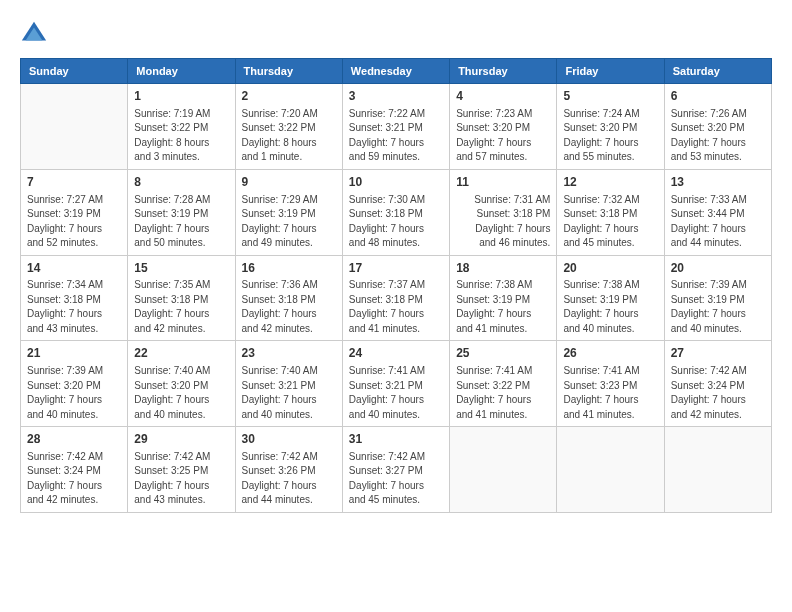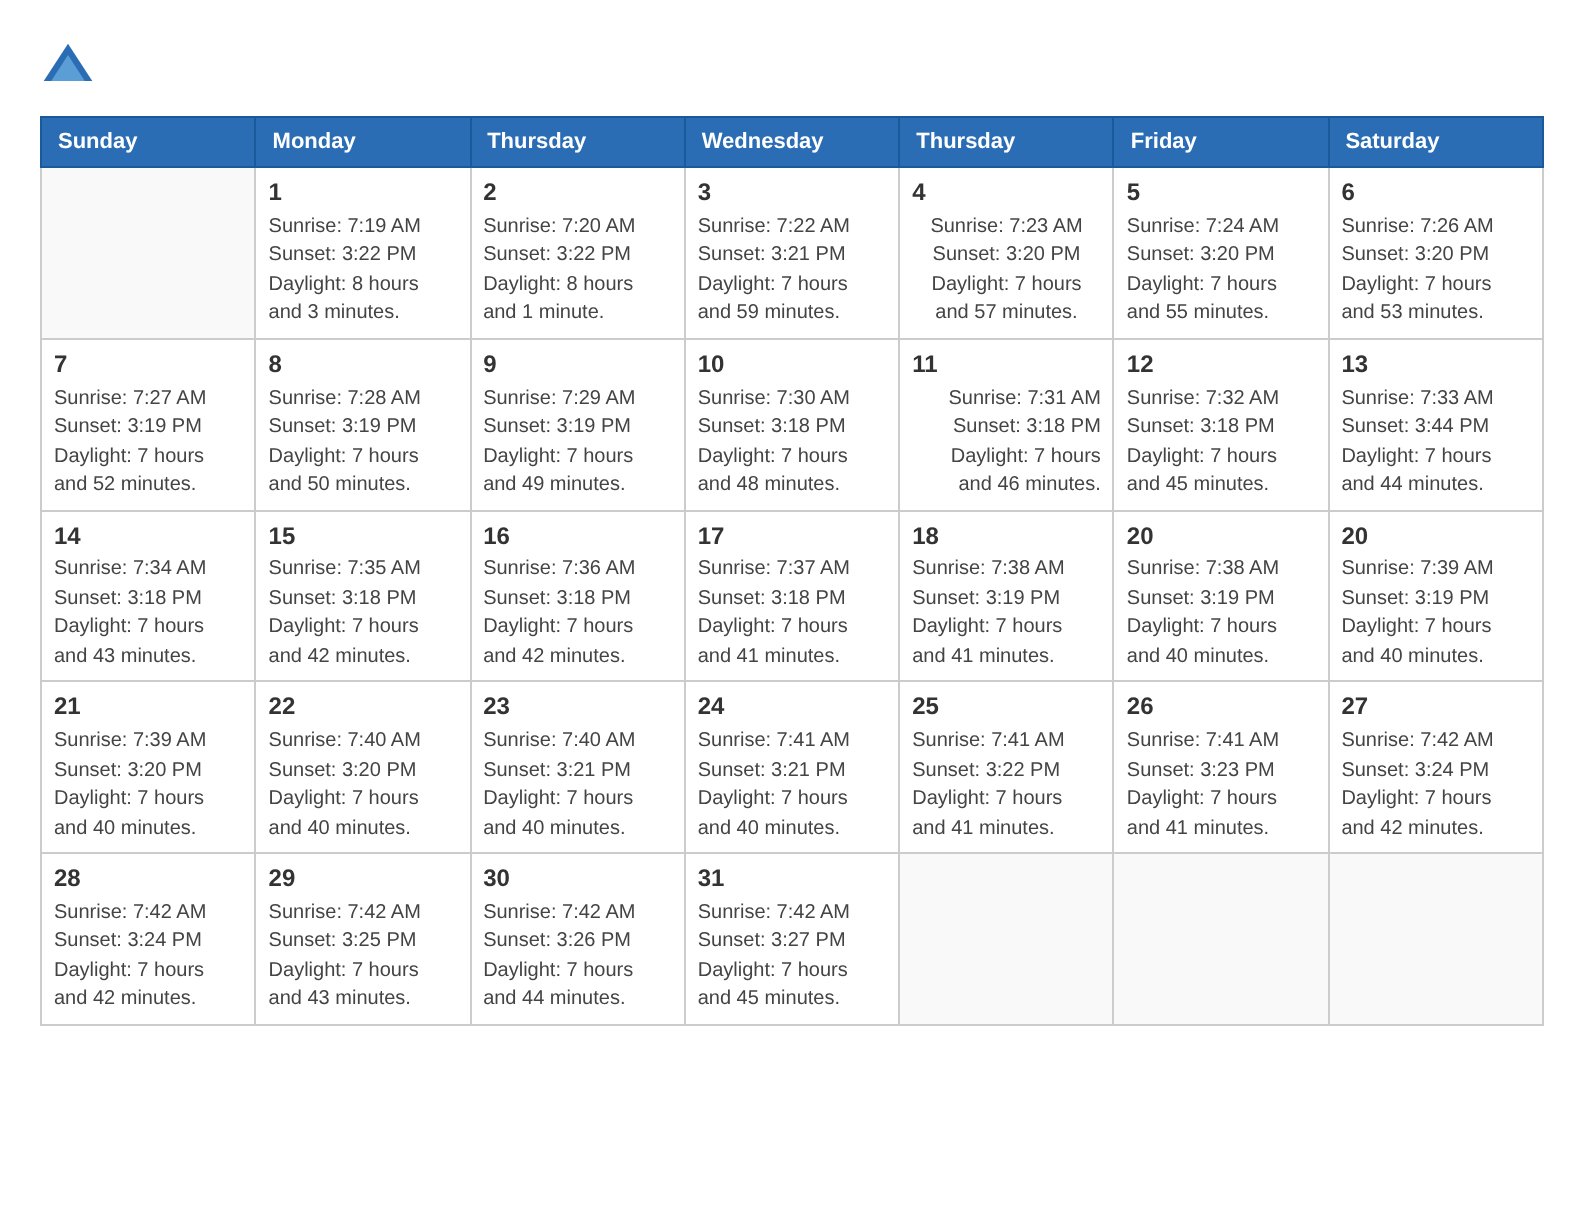--- a/index.html
+++ b/index.html
@@ -141,21 +141,21 @@
         </td>
         <td>
           <span class="day-number">3</span>
           <div class="day-info" style="white-space: pre-line;">Sunrise: 7:22 AM
 Sunset: 3:21 PM
 Daylight: 7 hours
 and 59 minutes.</div>
         </td>
         <td>
           <span class="day-number">4</span>
-          <div class="day-info" style="white-space: pre-line; text-align: center;">Sunrise: 7:23 AM
+          <div class="day-info" style="white-space: pre-line;">Sunrise: 7:23 AM
 Sunset: 3:20 PM
 Daylight: 7 hours
 and 57 minutes.</div>
         </td>
         <td>
           <span class="day-number">5</span>
           <div class="day-info" style="white-space: pre-line;">Sunrise: 7:24 AM
 Sunset: 3:20 PM
 Daylight: 7 hours
 and 55 minutes.</div>

